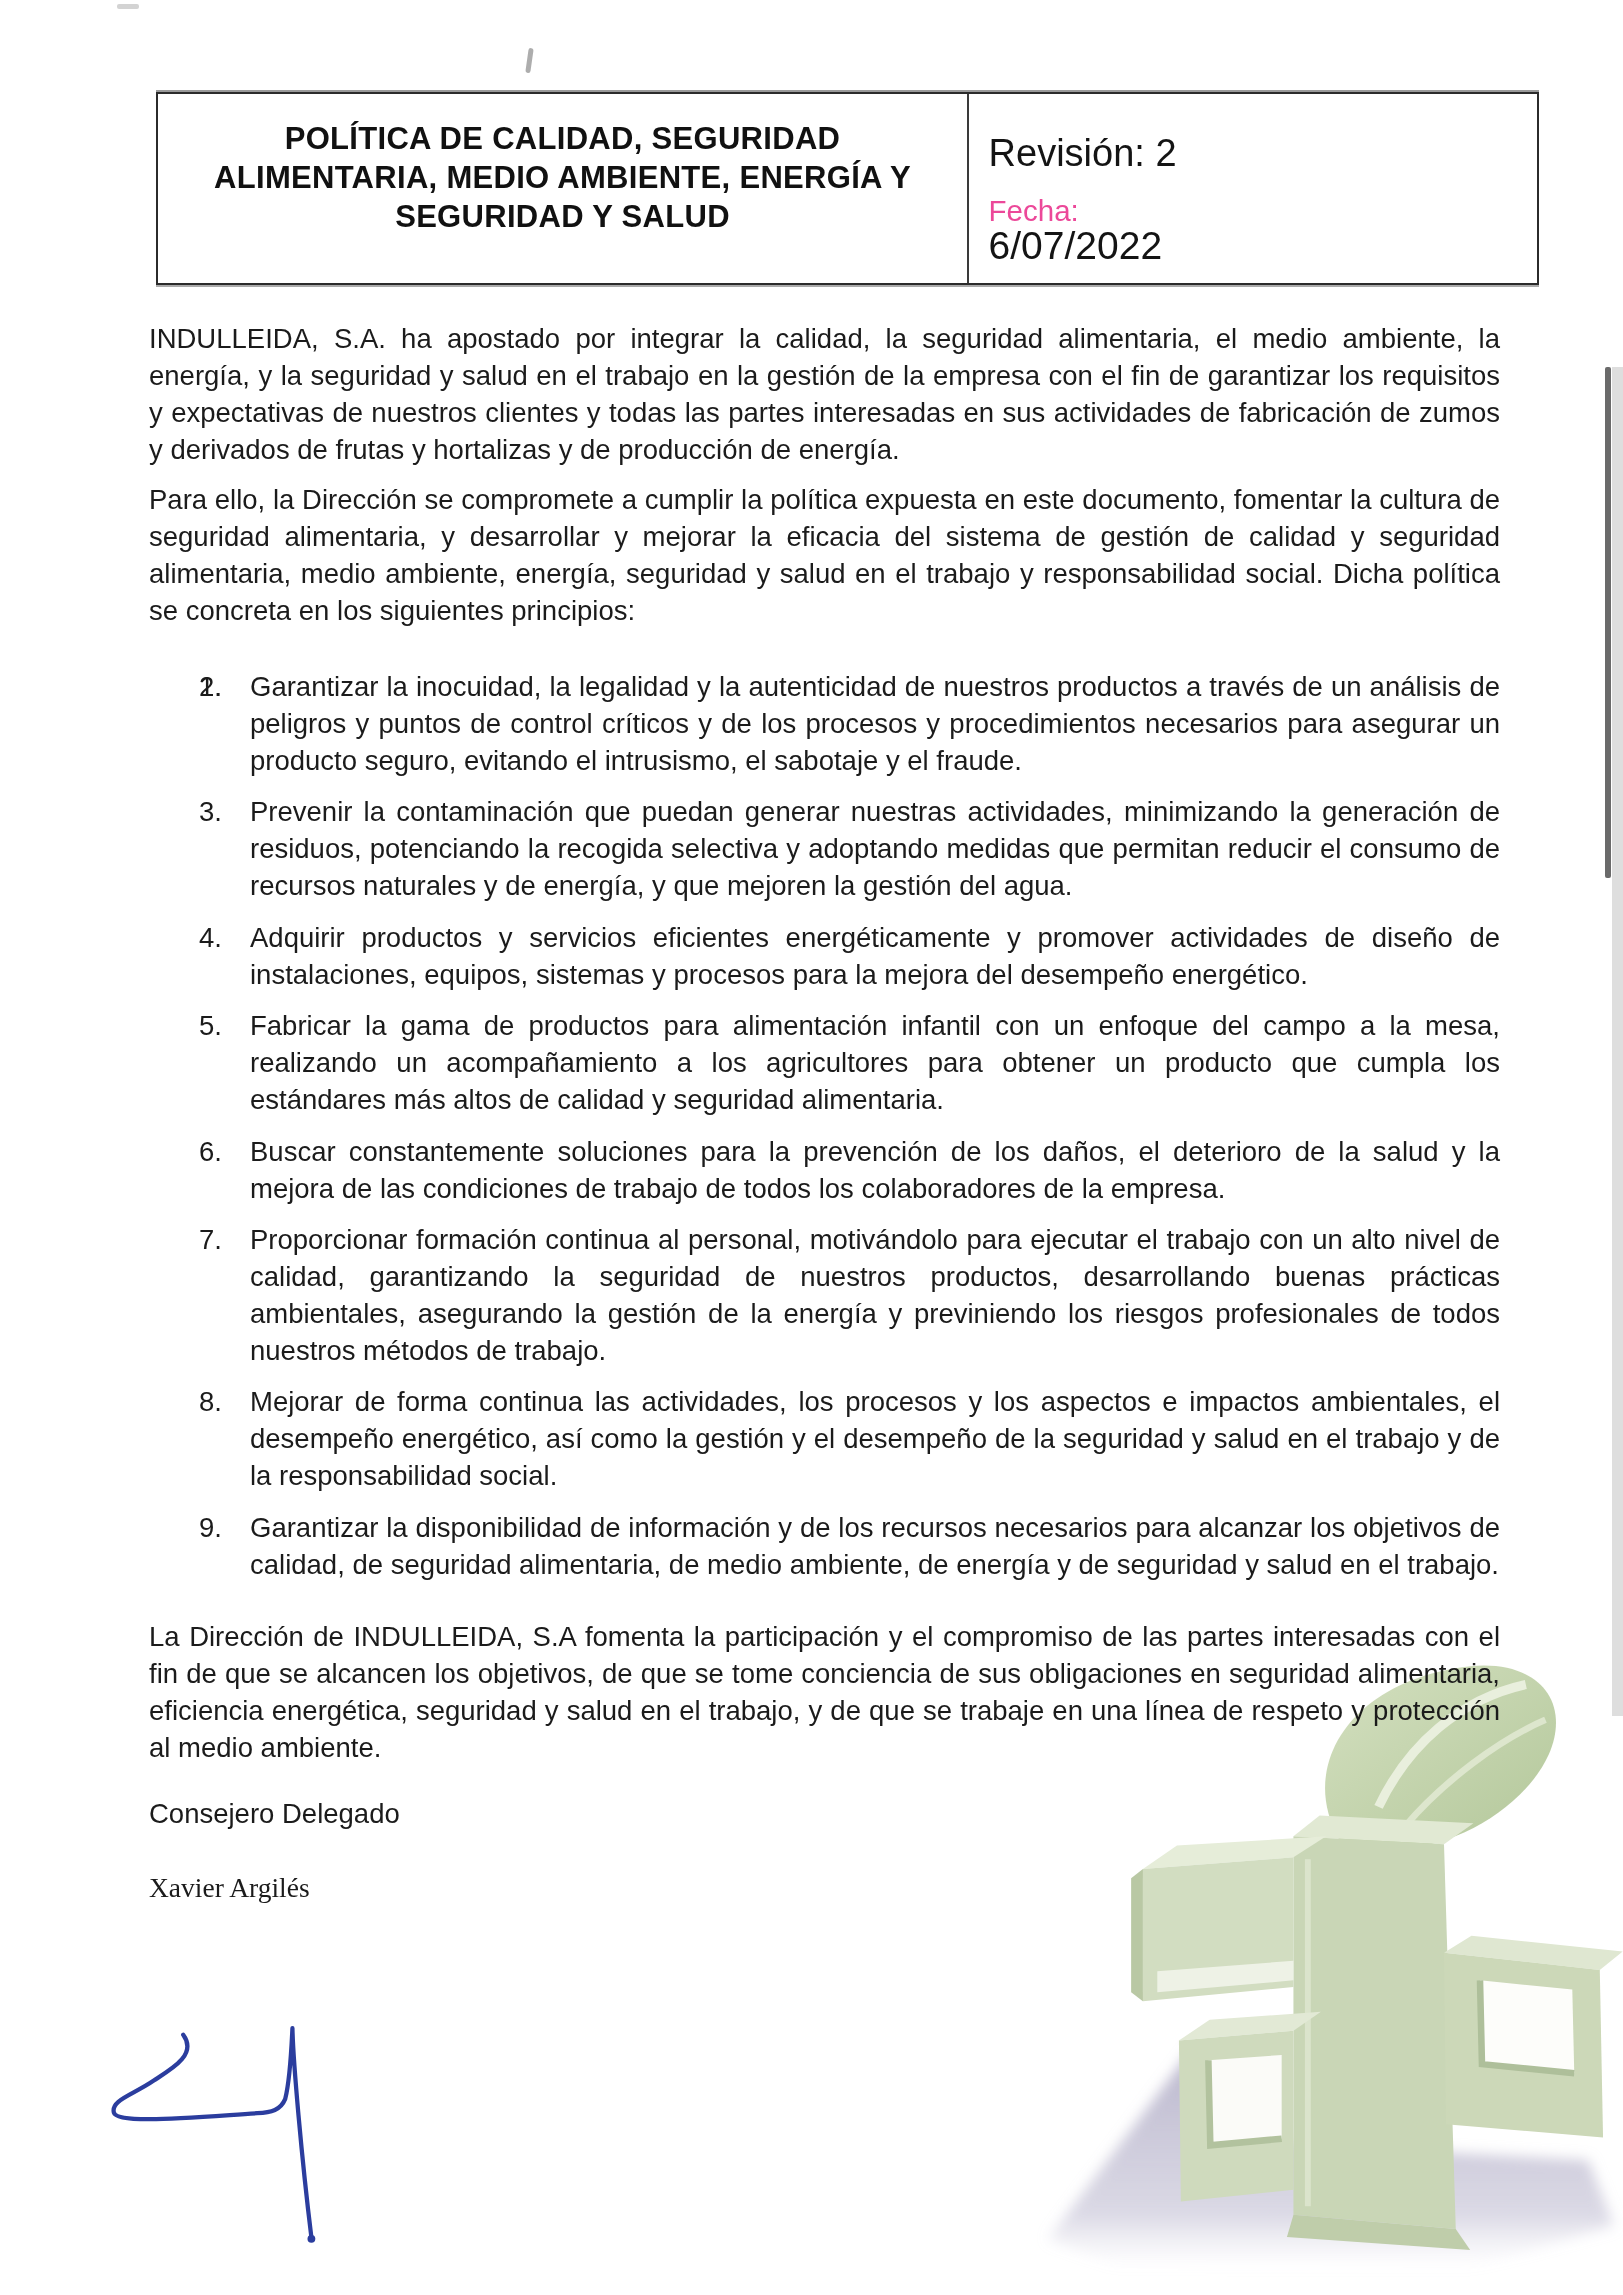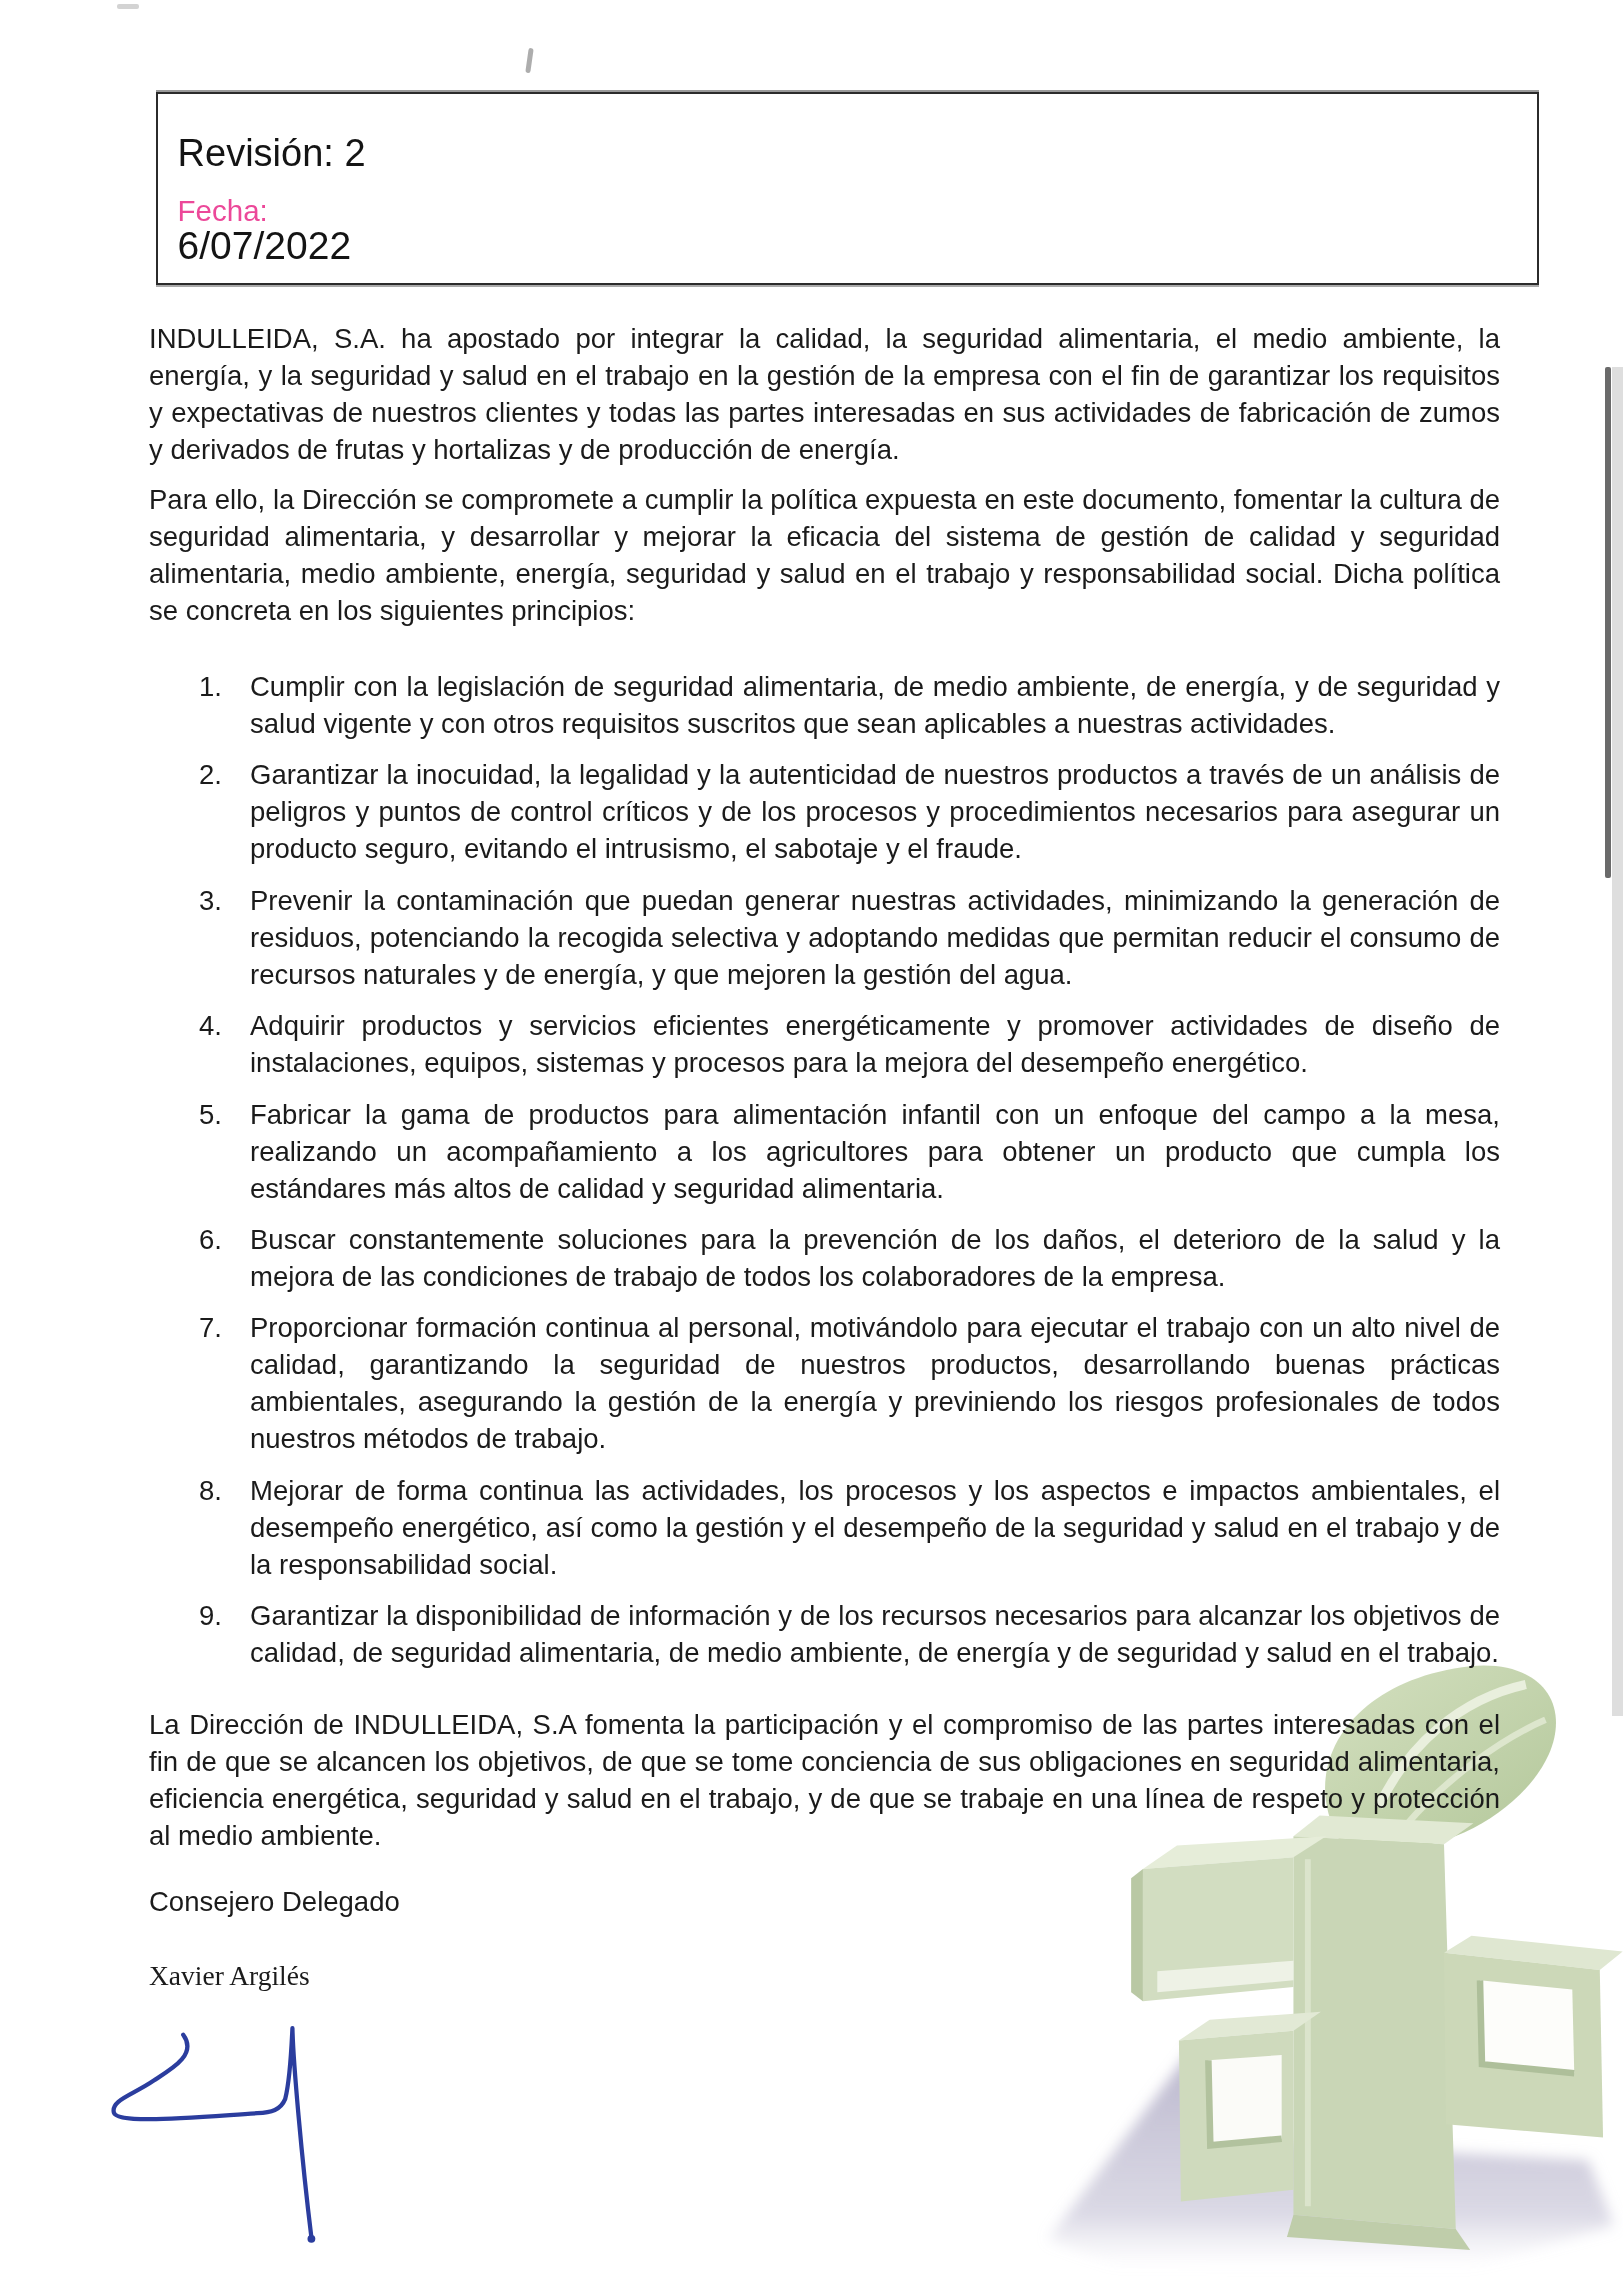--- a/index.html
+++ b/index.html
@@ -171,35 +171,39 @@
 
     <polygon points="255,612 302,580 472,568 430,597" fill="#e2e9d5"></polygon>
     <polygon points="255,612 430,597 430,840 258,858" fill="#cfdabd"></polygon>
     <polygon points="300,642 412,634 412,762 303,772" fill="#fbfbf8"></polygon>
     <path d="M300,642 L303,772 L412,762" stroke="#b2c29e" stroke-width="10" fill="none"></path>
 
     <polygon points="430,878 678,900 700,932 420,912" fill="#bfcdaa"></polygon>
   </svg>
 
   <div class="header-table">
+    <div class="cell title-cell">
+      <div class="doc-title">POLÍTICA DE CALIDAD, SEGURIDAD
+ALIMENTARIA, MEDIO AMBIENTE, ENERGÍA Y
+SEGURIDAD Y SALUD</div>
+    </div>
     <div class="cell rev-cell">
       <div class="rev-line">Revisión: 2</div>
       <div class="fecha-label">Fecha:</div>
       <div class="fecha-value">6/07/2022</div>
     </div>
   </div>
 
   <div class="content">
     <p class="para p1">INDULLEIDA, S.A. ha apostado por integrar la calidad, la seguridad alimentaria, el medio ambiente, la energía, y la seguridad y salud en el trabajo en la gestión de la empresa con el fin de garantizar los requisitos y expectativas de nuestros clientes y todas las partes interesadas en sus actividades de fabricación de zumos y derivados de frutas y hortalizas y de producción de energía.</p>
     <p class="para p2">Para ello, la Dirección se compromete a cumplir la política expuesta en este documento, fomentar la cultura de seguridad alimentaria, y desarrollar y mejorar la eficacia del sistema de gestión de calidad y seguridad alimentaria, medio ambiente, energía, seguridad y salud en el trabajo y responsabilidad social. Dicha política se concreta en los siguientes principios:</p>
 
     <ol class="principles">
       <li>
         <span class="num">1.</span>
-        <span class="ptext">Cumplir con la legislación de seguridad alimentaria, de medio ambiente, de energía, y de seguridad y salud vigente y con otros requisitos suscritos que sean aplicables a nuestras actividades.</span>
       </li>
       <li>
         <span class="num">2.</span>
         <span class="ptext">Garantizar la inocuidad, la legalidad y la autenticidad de nuestros productos a través de un análisis de peligros y puntos de control críticos y de los procesos y procedimientos necesarios para asegurar un producto seguro, evitando el intrusismo, el sabotaje y el fraude.</span>
       </li>
       <li>
         <span class="num">3.</span>
         <span class="ptext">Prevenir la contaminación que puedan generar nuestras actividades, minimizando la generación de residuos, potenciando la recogida selectiva y adoptando medidas que permitan reducir el consumo de recursos naturales y de energía, y que mejoren la gestión del agua.</span>
       </li>
       <li>

